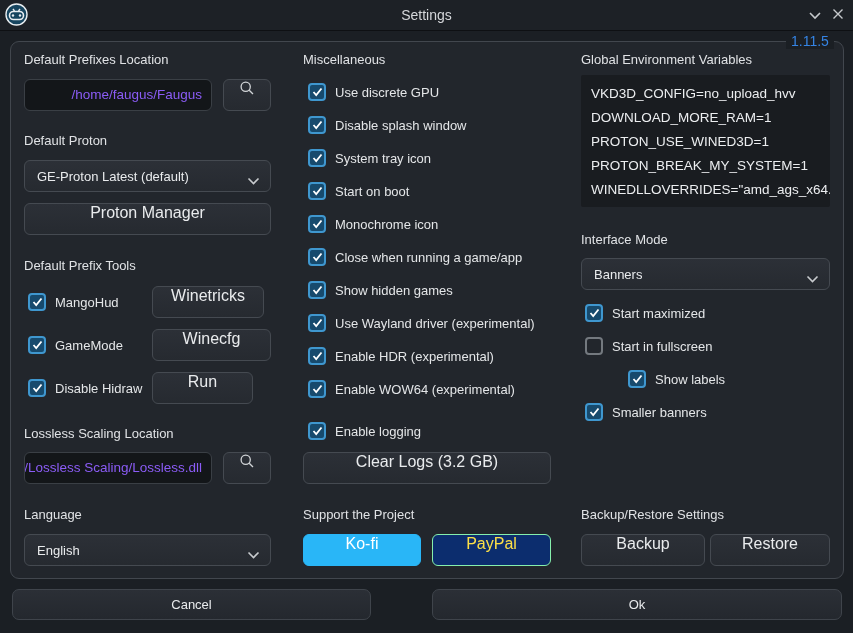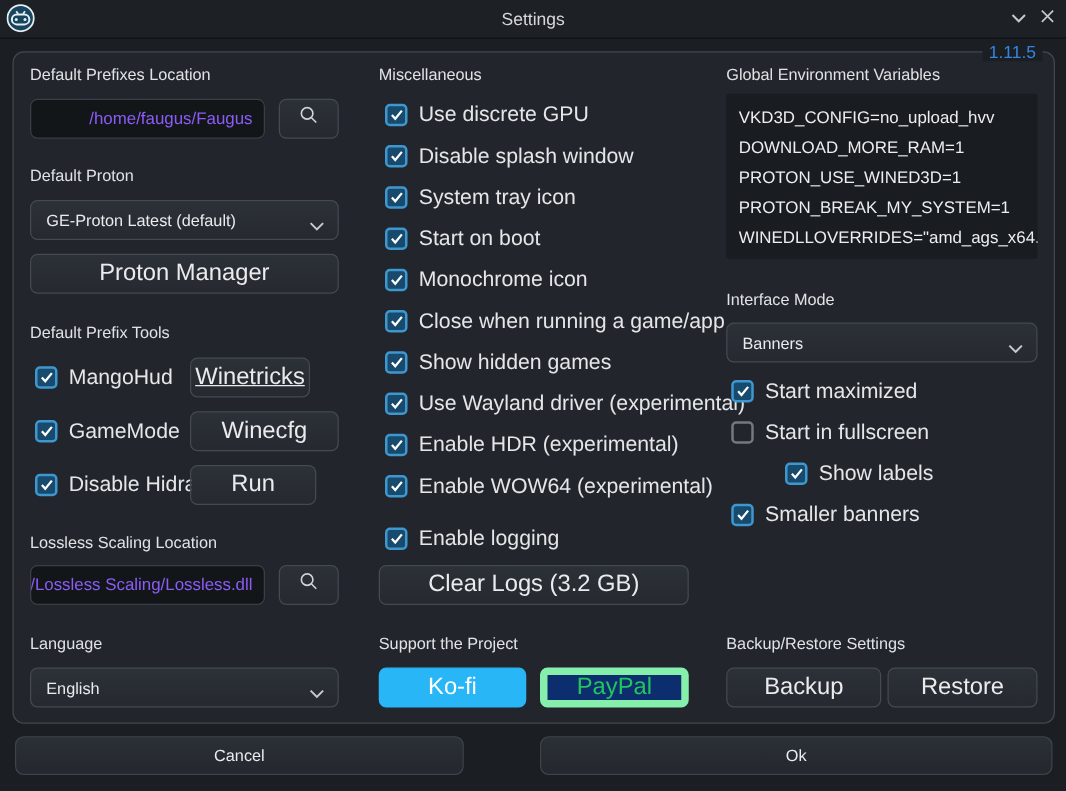--- a/index.html
+++ b/index.html
@@ -43,53 +43,53 @@
     border-radius:6px;box-sizing:border-box;overflow:hidden;
   }
   .tinput .tval{
     position:absolute;right:9px;top:0;line-height:30px;font-size:13.5px;
     color:#8b5cf6;white-space:nowrap;
   }
   .btn{
     position:absolute;height:32px;box-sizing:border-box;
     background:linear-gradient(#2c3037,#262a30);
     border:1px solid #454a51;border-radius:6px;
-    display:flex;align-items:center;justify-content:center;
-    font-size:19px;color:#e9ebed;cursor:default;white-space:nowrap;
+    display:flex;align-items:flex-start;justify-content:center;
+    font-size:16px;color:#e9ebed;cursor:default;white-space:nowrap;
   }
   .iconbtn{width:48px;}
   .select{
     position:absolute;height:32px;box-sizing:border-box;
     background:linear-gradient(#2c3037,#262a30);
     border:1px solid #454a51;border-radius:6px;
     display:flex;align-items:center;
     font-size:13px;color:#e9ebed;padding:0 30px 0 12px;cursor:default;
   }
   .select .chev{position:absolute;right:10px;top:12px;}
   .chk-row{position:absolute;height:20px;display:flex;align-items:center;gap:9px;}
   .cb{
     width:14px;height:14px;flex:0 0 14px;border-radius:4px;
     border:2px solid #3f97cf;background:#174a6d;
     display:flex;align-items:center;justify-content:center;
   }
   .cb svg{display:block;}
   .cb.unchecked{border-color:#74797f;background:transparent;}
   .cb.unchecked svg{visibility:hidden;}
-  .cb-label{font-size:17px;color:#e4e6e8;white-space:nowrap;}
+  .cb-label{font-size:13px;color:#e4e6e8;white-space:nowrap;}
   .envbox{
     position:absolute;left:581px;top:75px;width:249px;height:132px;
     background:#191c20;box-sizing:border-box;padding:7px 0 0 10px;
     overflow:hidden;border-radius:2px;
   }
   .envbox .line{
     display:block;font-size:13.5px;color:#eceef0;line-height:24px;white-space:nowrap;
   }
   
   .kofi{background:#29b6f7;border:1px solid #29b6f7;color:#ffffff;}
-  .paypal{background:#0c2d6e;border:6px solid #86efac;color:#22c55e;}
+  .paypal{background:#0c2d6e;border:1px solid #86efac;color:#fde047;}
   
   .footer-btn{
     position:absolute;height:31px;box-sizing:border-box;
     background:linear-gradient(#2b2f36,#24282e);
     border:1px solid #3f444b;border-radius:7px;
     display:flex;align-items:center;justify-content:center;
     font-size:13px;color:#e9ebed;cursor:default;
   }
 </style>
 </head>
@@ -154,21 +154,21 @@
 <div class="label" style="left:24px;top:258px;">Default Prefix Tools</div>
 
 <div class="chk-row" style="left:28px;top:292px;">
   <span class="cb">
     <svg width="11" height="10" viewBox="0 0 11 10">
         <polyline points="1.5,5 4.2,8 9.5,1.5" fill="none" stroke="#ffffff" stroke-width="1.8"></polyline>
       </svg>
   </span>
   <span class="cb-label">MangoHud</span>
 </div>
-<div class="btn" style="left:152px;top:286px;width:96px;text-decoration:underline;">
+<div class="btn" style="left:152px;top:286px;width:112px;">
   <span>Winetricks</span>
 </div>
 
 <div class="chk-row" style="left:28px;top:335px;">
   <span class="cb">
     <svg width="11" height="10" viewBox="0 0 11 10">
         <polyline points="1.5,5 4.2,8 9.5,1.5" fill="none" stroke="#ffffff" stroke-width="1.8"></polyline>
       </svg>
   </span>
   <span class="cb-label">GameMode</span>

